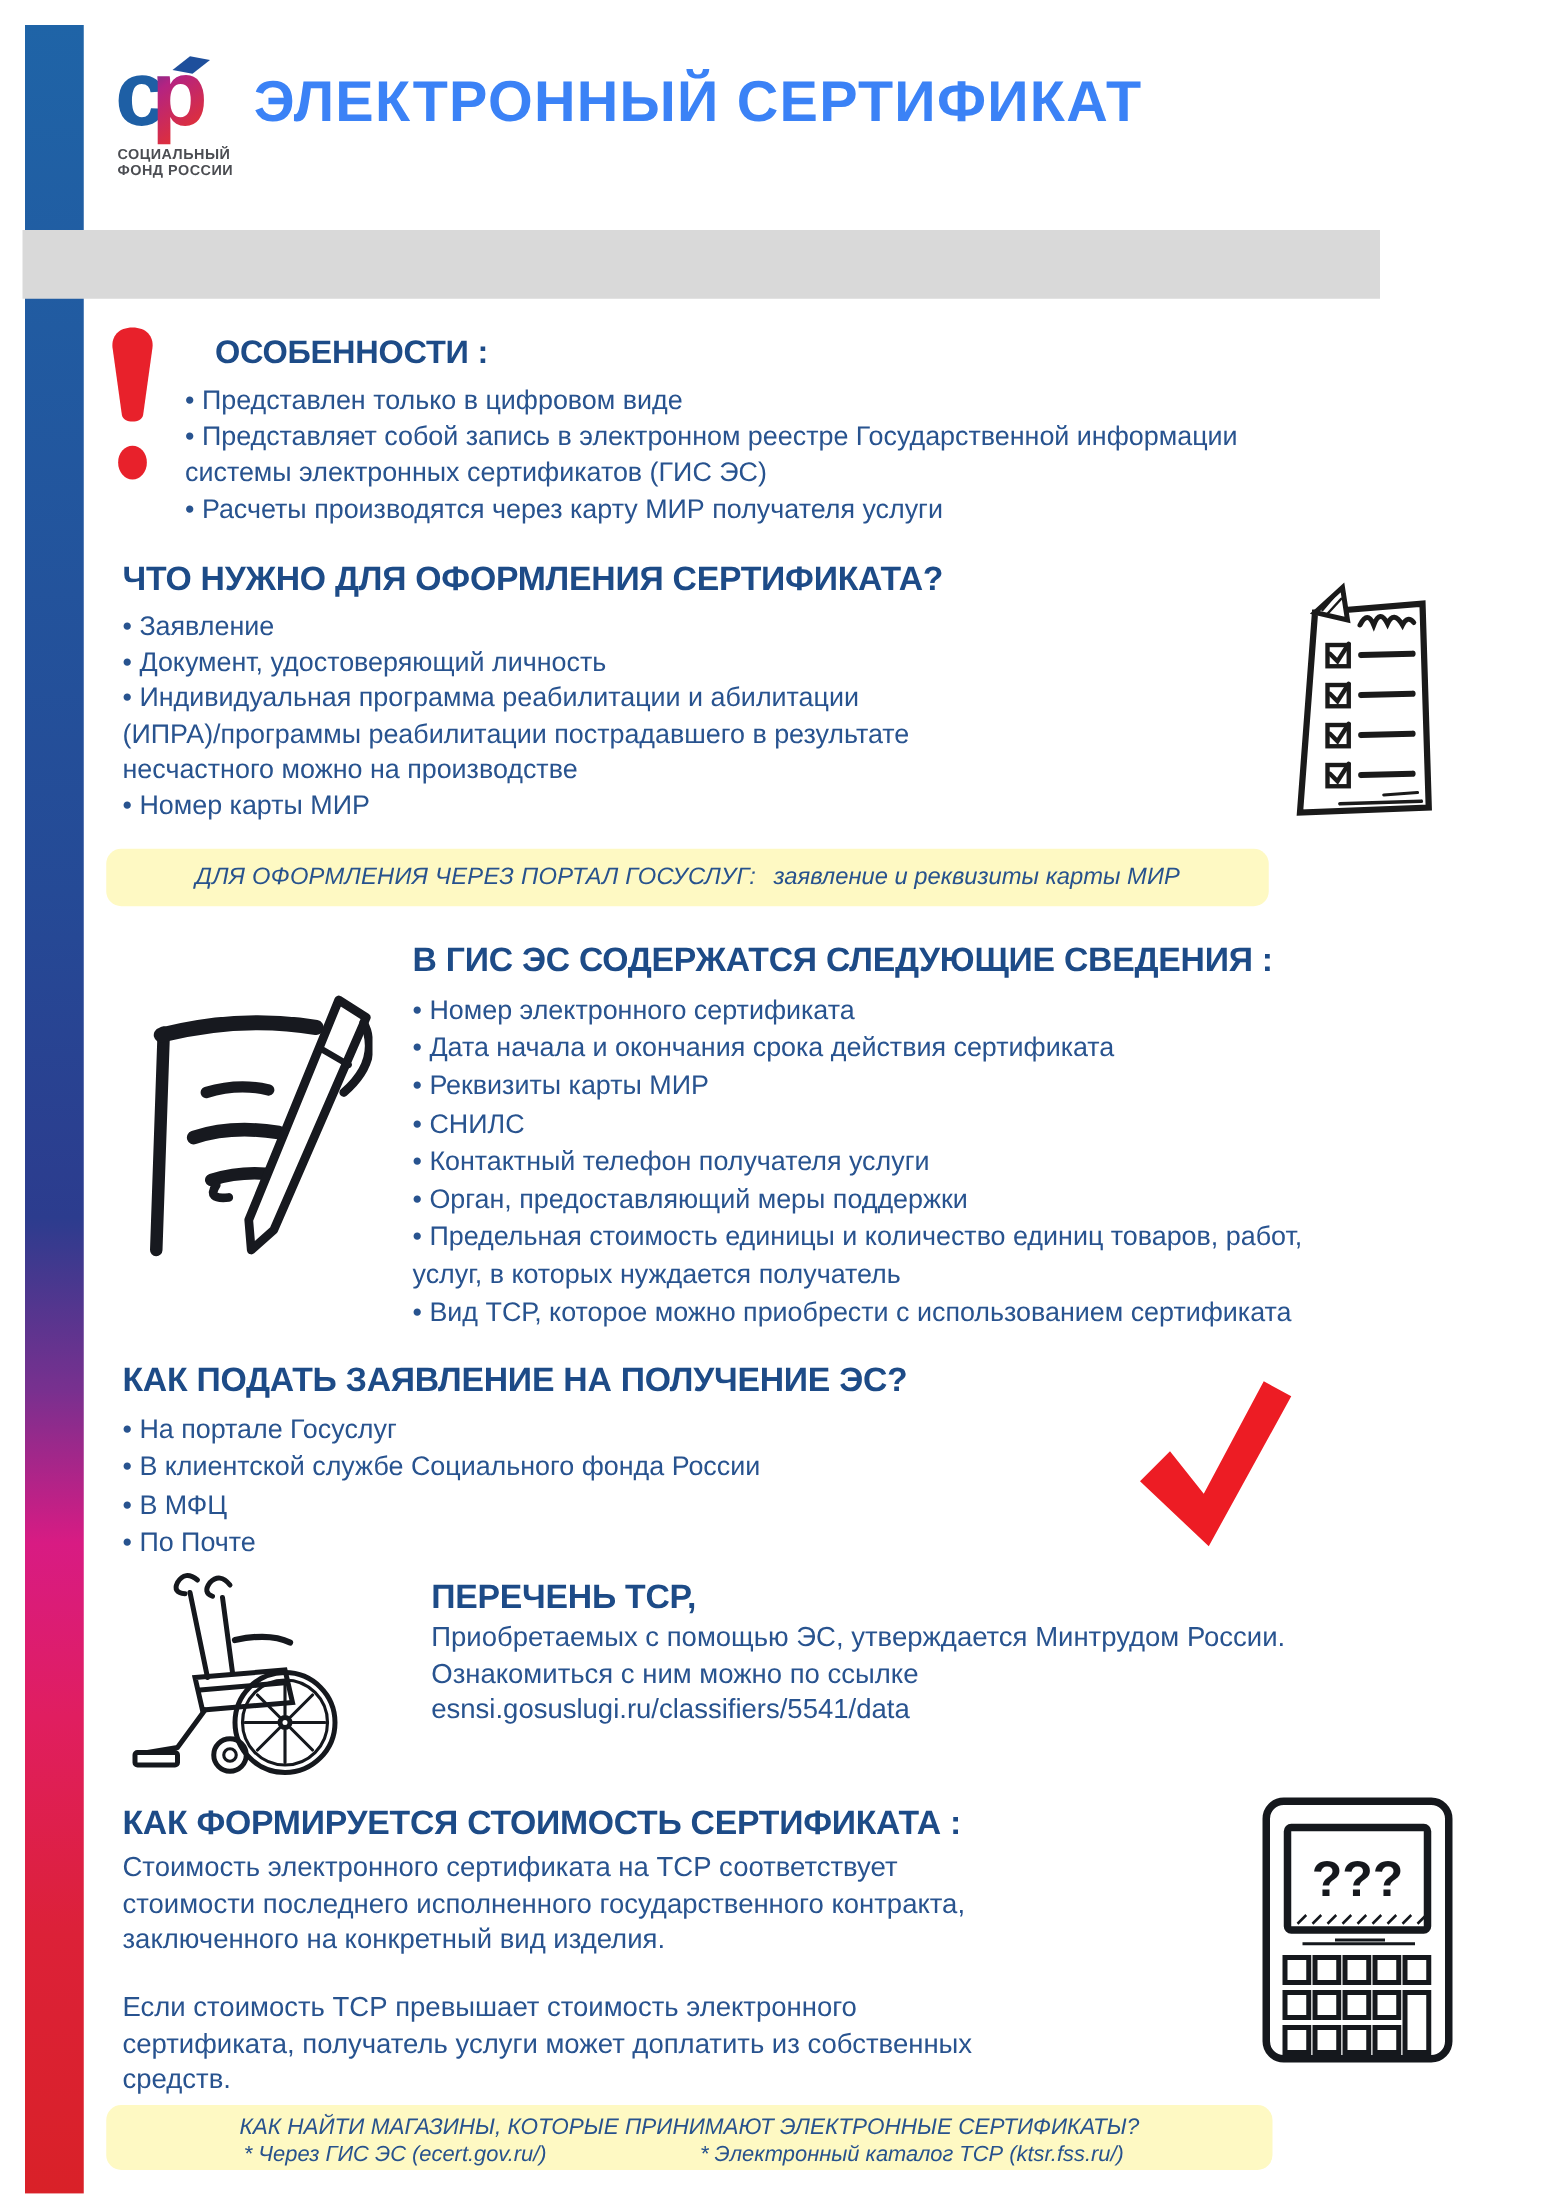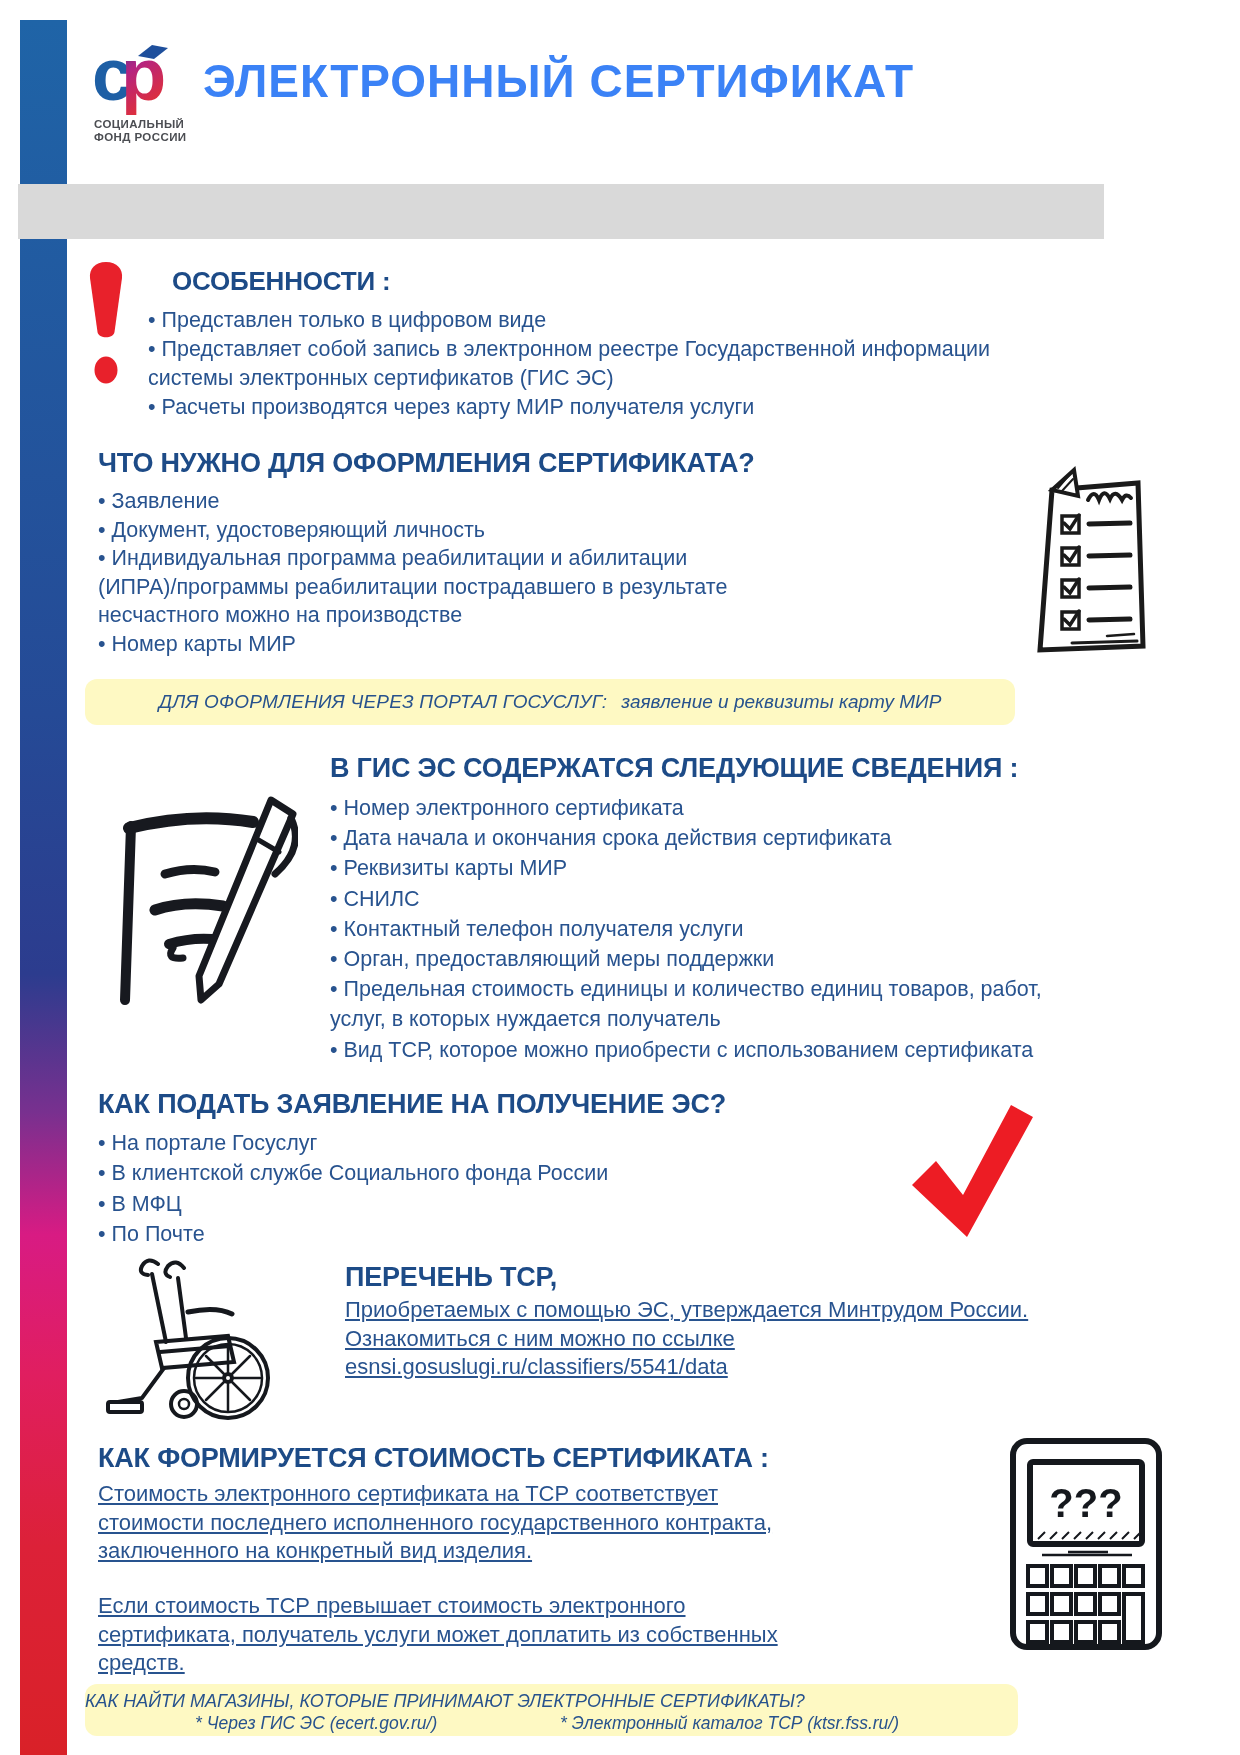--- a/index.html
+++ b/index.html
@@ -18,30 +18,30 @@
   
   .h1{font-weight:bold;color:#1d4b87;font-size:27px;letter-spacing:-.2px;white-space:nowrap;}
   .h1.sm{font-size:26px;margin-left:24px;}
   
   .lines{color:#28538f;}
   .bl{white-space:nowrap;}
   .fz21 .bl{font-size:21.5px;line-height:29px;height:29px;}
   .fz21g .bl{font-size:21.5px;line-height:30.2px;height:30.2px;}
   .fz21r .bl{font-size:21.5px;line-height:28.5px;height:28.5px;}
   .fz21a .bl{font-size:21.5px;line-height:30.3px;height:30.3px;}
-  .fz22 .bl{font-size:22px;line-height:28.5px;height:28.5px;text-decoration:underline;}
+  .fz22 .bl{font-size:22px;line-height:28.5px;height:28.5px;}
   .link{font-size:22px;color:#28538f;}
   
   .ribbon{background:#fef9c3;border-radius:12px;color:#27528d;font-style:italic;}
   .ribbon1{left:85px;top:679px;width:930px;height:46px;display:flex;align-items:center;
            justify-content:center;font-size:19px;}
   .ribbon1 .up{letter-spacing:.2px;}
   .ribbon1 .rest{margin-left:14px;}
   .ribbon2{left:85px;top:1684px;width:933px;height:52px;}
-  .ribbon2 .q{position:absolute;left:0;top:7px;width:100%;text-align:left;font-size:18px;}
+  .ribbon2 .q{position:absolute;left:0;top:7px;width:100%;text-align:center;font-size:18px;}
   .ribbon2 .o1{position:absolute;left:110px;top:29px;font-size:17.5px;}
   .ribbon2 .o2{position:absolute;left:475px;top:29px;font-size:17.5px;}
   svg{display:block;}
 </style>
 </head>
 <body>
 
 <div class="page">
 
   <div class="abs leftbar"></div>
@@ -111,21 +111,21 @@
         <path d="M52 159 l6 6 l9 -14" stroke-width="3.5"></path>
         <path d="M77 160 L118 159" stroke-width="5"></path>
         <path d="M95 176 L122 174" stroke-width="2.5"></path>
         <path d="M60 183 L125 181" stroke-width="3"></path>
       </g>
     </svg>
   </div>
 
   <div class="abs ribbon ribbon1">
     <span class="up">ДЛЯ ОФОРМЛЕНИЯ ЧЕРЕЗ ПОРТАЛ ГОСУСЛУГ:</span>
-    <span class="rest">заявление и реквизиты карту МИР</span>
+    <span class="rest">заявление и реквизиты карты МИР</span>
   </div>
 
   <div class="abs" style="left:103px;top:788px;width:195px;height:218px;">
     <svg width="195" height="218" viewBox="0 0 195 218">
       <g stroke="#17191f" fill="none" stroke-linecap="round">
         <path d="M28 38 L22 212" stroke-width="10"></path>
         <path d="M26 40 Q90 24 150 34" stroke-width="12"></path>
         <path d="M62 86 Q88 78 112 84" stroke-width="9"></path>
         <path d="M52 122 Q82 112 120 118" stroke-width="11"></path>
         <path d="M66 156 Q92 148 118 152" stroke-width="10"></path>

